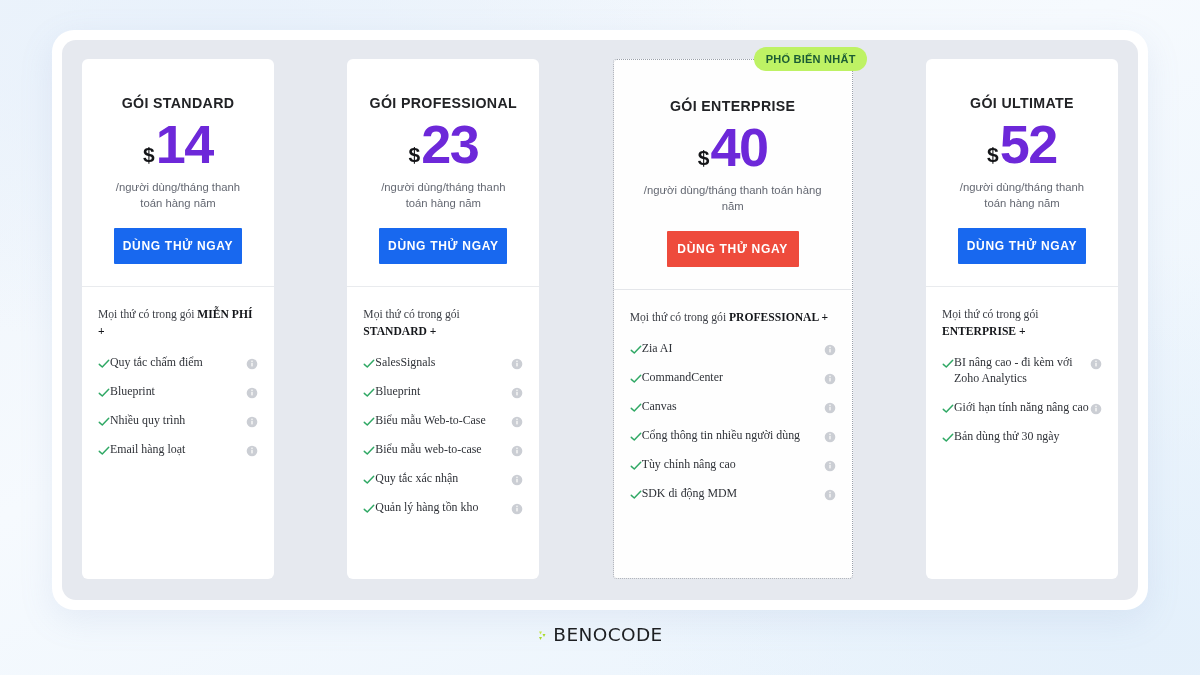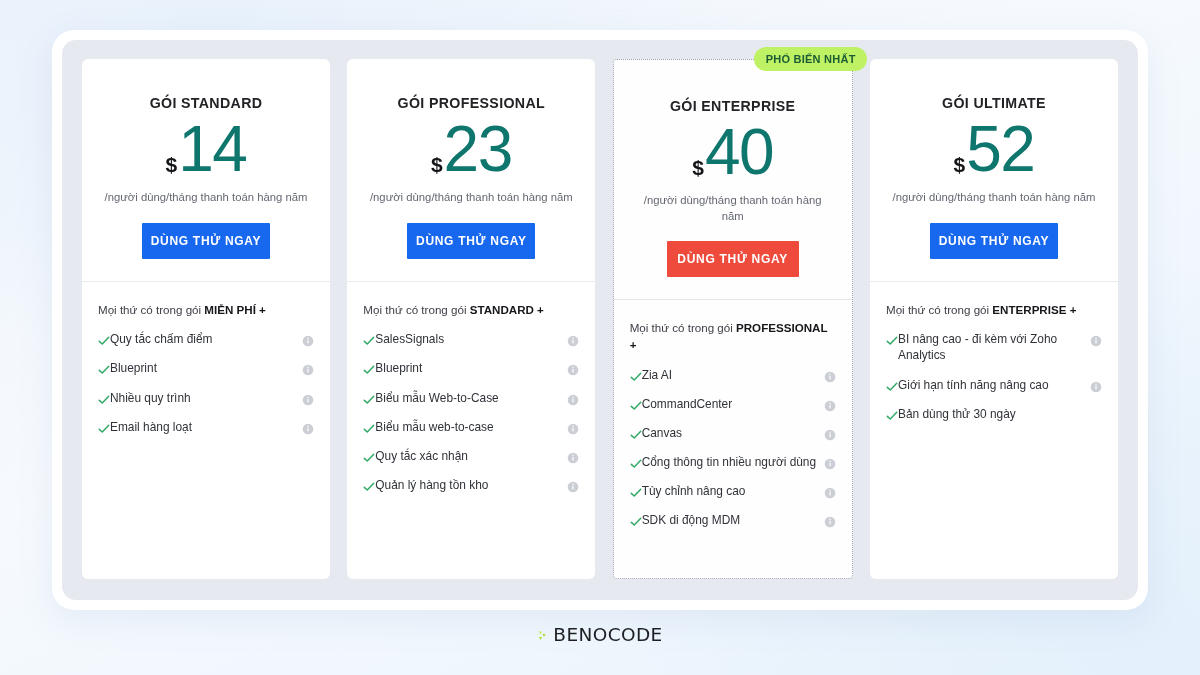--- a/index.html
+++ b/index.html
@@ -45,21 +45,21 @@
 
   .cards {
     position: absolute;
     left: 0; top: 0; right: 0; bottom: 0;
     display: flex;
     justify-content: space-between;
     padding: 19px 20px 21px 20px;
   }
 
   .card {
-    width: 248px;
+    width: 192px;
     background: #ffffff;
     border-radius: 6px;
     position: relative;
     display: flex;
     flex-direction: column;
   }
 
   .card.featured {
     background: #fefefe;
     border: 1px dotted #9aa0ab;
@@ -110,23 +110,23 @@
 
   .currency {
     font-size: 21px;
     font-weight: bold;
     color: #141518;
     padding-bottom: 6px;
     margin-right: 1px;
   }
 
   .amount {
-    font-size: 64px;
-    font-weight: normal;
-    color: #0f766e;
+    font-size: 54px;
+    font-weight: bold;
+    color: #6d28d9;
     letter-spacing: -1.5px;
   }
 
   .price-note {
     margin-top: 9px;
     font-size: 11.3px;
     color: #646872;
     line-height: 1.38;
     padding: 0 6px;
   }
@@ -145,20 +145,21 @@
     font-family: "Liberation Sans", sans-serif;
     border-radius: 1px;
   }
 
   .cta.blue { background: #1868ef; }
   .cta.red  { background: #ee4b3c; width: 132px; }
 
   .card-body {
     padding: 20px 16px 18px 16px;
     flex: 1;
+    font-family: Liberation Serif, serif;
   }
 
   .includes {
     font-size: 11.6px;
     color: #3d4047;
     line-height: 1.45;
     margin-bottom: 13px;
   }
   .includes b { color: #15171b; font-weight: bold; }
 

